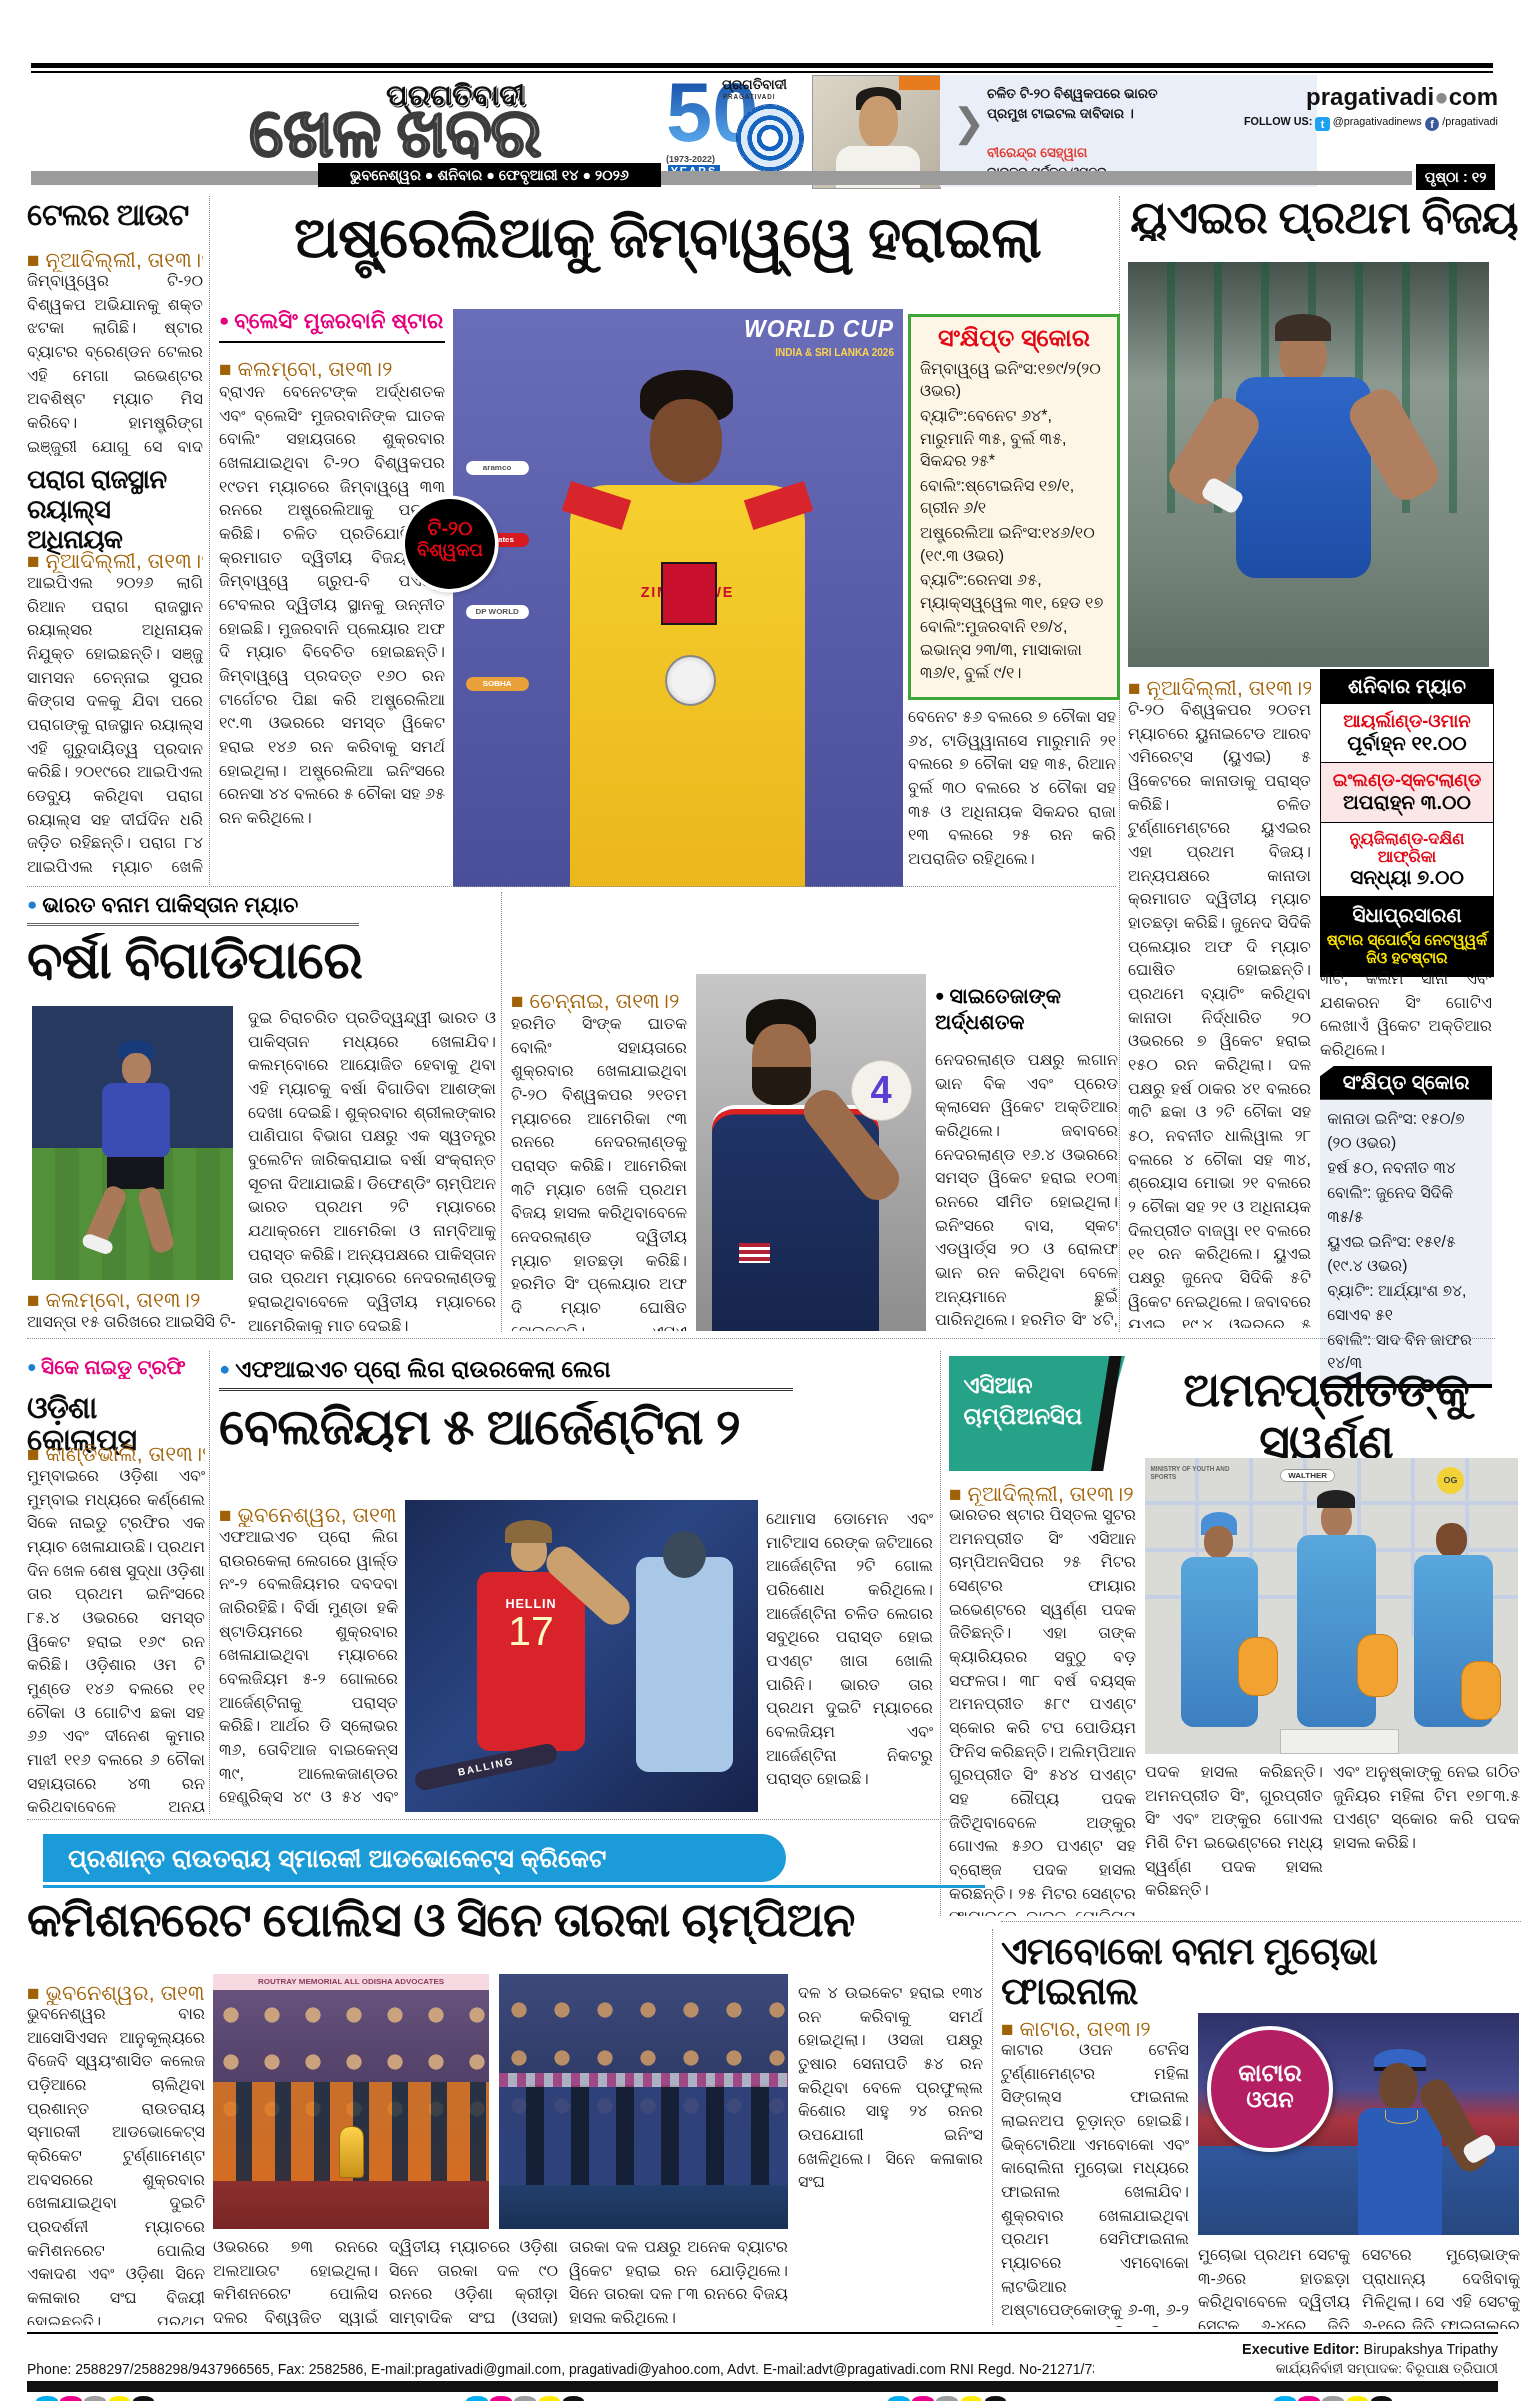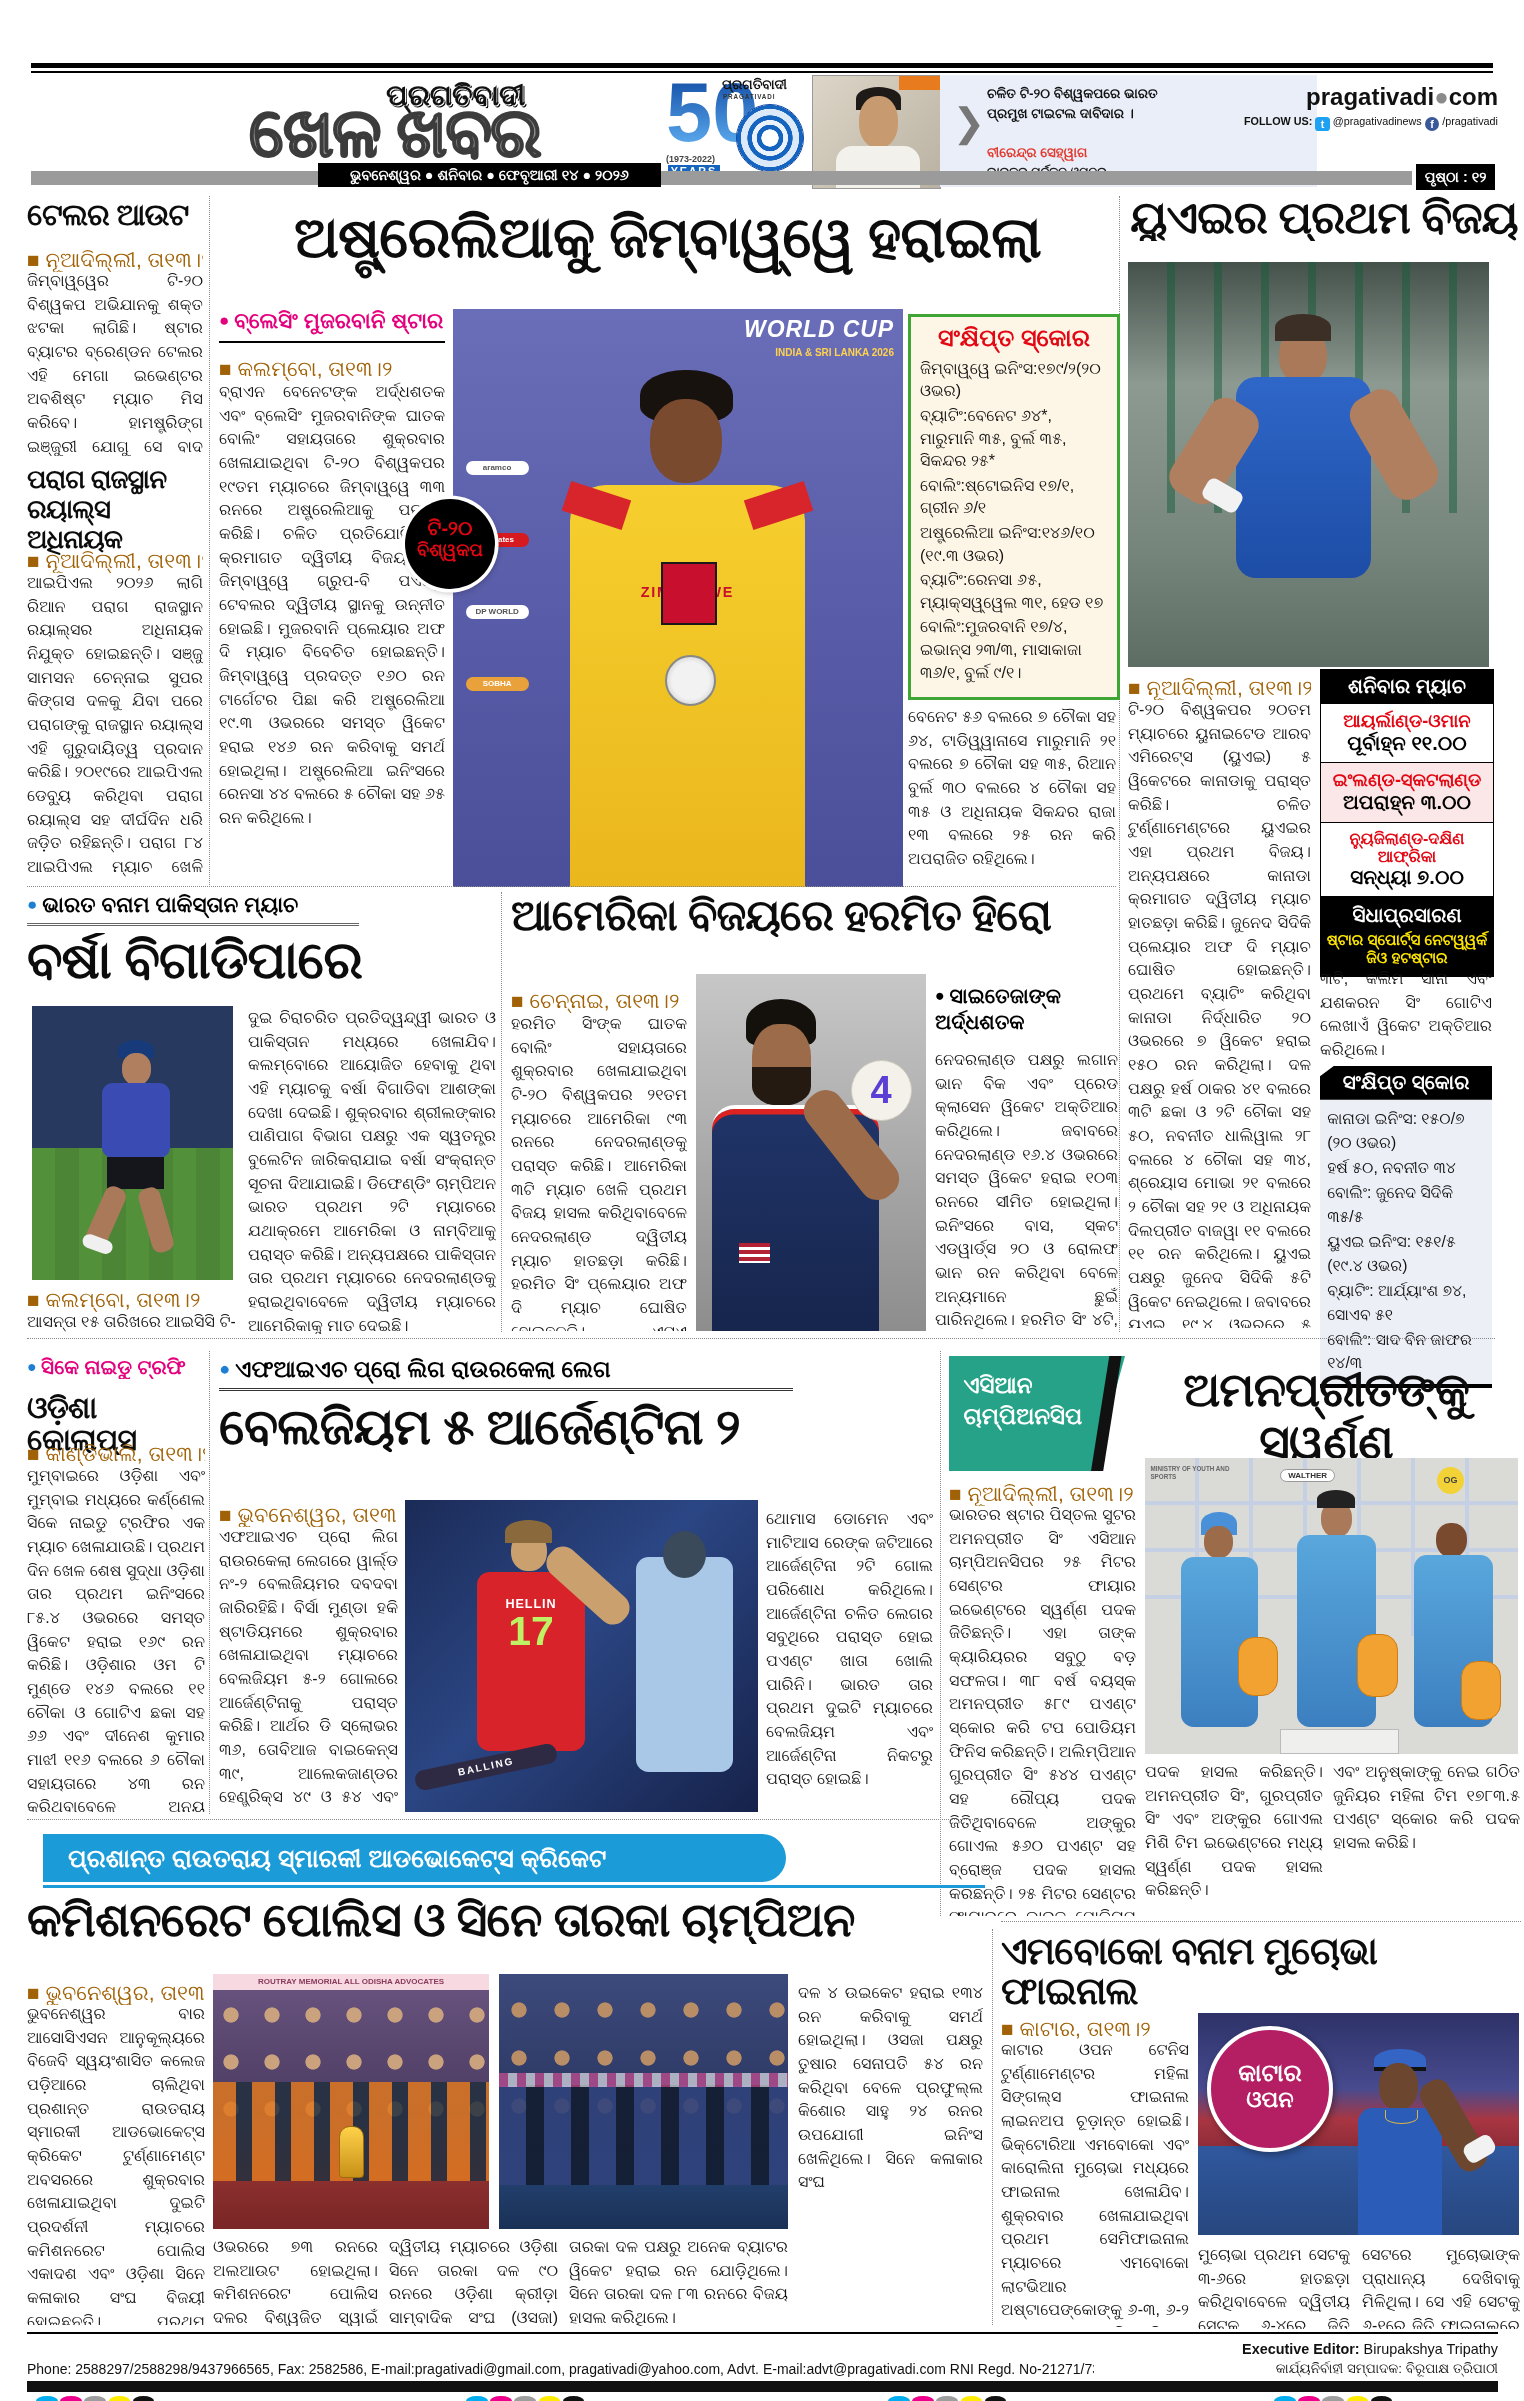--- a/index.html
+++ b/index.html
@@ -184,21 +184,20 @@
     <div class="abs" data-name="surya-jersey" style="left:70px;top:77px;width:68px;height:75px;background:#3a4cb4;border-radius:10.8px;"></div>
     <div class="abs" data-name="surya-shorts" style="left:75px;top:151px;width:57px;height:32px;background:#14161c;"></div>
     <div class="abs" data-name="surya-leg-left" style="left:63px;top:179px;width:21.5px;height:63px;background:#a9795a;transform:rotate(24deg);border-radius:9px;"></div>
     <div class="abs" data-name="surya-leg-right" style="left:113px;top:181px;width:21.5px;height:66px;background:#a9795a;transform:rotate(-16deg);border-radius:9px;"></div>
     <div class="abs" data-name="surya-shoe" style="left:50px;top:231px;width:30.5px;height:14.4px;background:#f0f0f0;border-radius:7.2px;transform:rotate(20deg);"></div>
   </div>
   <div class="abs body" data-name="rain-body-right" style="left:248px;top:1006px;width:248px;height:328px;">ଦୁଇ ଚିରାଚରିତ ପ୍ରତିଦ୍ୱନ୍ଦ୍ୱୀ ଭାରତ ଓ ପାକିସ୍ତାନ ମଧ୍ୟରେ ଖେଳାଯିବ। କଲମ୍ବୋରେ ଆୟୋଜିତ ହେବାକୁ ଥିବା ଏହି ମ୍ୟାଚକୁ ବର୍ଷା ବିଗାଡିବା ଆଶଙ୍କା ଦେଖା ଦେଇଛି। ଶୁକ୍ରବାର ଶ୍ରୀଲଙ୍କାର ପାଣିପାଗ ବିଭାଗ ପକ୍ଷରୁ ଏକ ସ୍ୱତନ୍ତ୍ର ବୁଲେଟିନ ଜାରିକରାଯାଇ ବର୍ଷା ସଂକ୍ରାନ୍ତ ସୂଚନା ଦିଆଯାଇଛି। ଡିଫେଣ୍ଡିଂ ଚାମ୍ପିଅନ ଭାରତ ପ୍ରଥମ ୨ଟି ମ୍ୟାଚରେ ଯଥାକ୍ରମେ ଆମେରିକା ଓ ନାମ୍ବିଆକୁ ପରାସ୍ତ କରିଛି। ଅନ୍ୟପକ୍ଷରେ ପାକିସ୍ତାନ ତାର ପ୍ରଥମ ମ୍ୟାଚରେ ନେଦରଲାଣ୍ଡକୁ ହରାଇଥିବାବେଳେ ଦ୍ୱିତୀୟ ମ୍ୟାଚରେ ଆମେରିକାକୁ ମାତ ଦେଇଛି।</div>
   <div class="abs dateline" data-name="rain-dateline" style="left:27px;top:1288px;width:206px;">■ କଲମ୍ବୋ, ତା୧୩।୨</div>
   <div class="abs body" data-name="rain-body-left" style="left:27px;top:1310px;width:208px;height:25px;white-space:nowrap;">ଆସନ୍ତା ୧୫ ତାରିଖରେ ଆଇସିସି ଟି-୨୦ ବିଶ୍ୱକପର ଏକ ହାଇପ୍ରୋଫାଇଲ ମ୍ୟାଚ</div>
 
-  <div class="abs headline" data-name="harmeet-headline" style="left:511px;top:893px;width:606px;font-size:43px;">ଆମେରିକା ବିଜୟରେ ହରମିତ ହିରୋ</div>
   <div class="abs dateline" data-name="harmeet-dateline" style="left:511px;top:989px;width:179px;">■ ଚେନ୍ନାଇ, ତା୧୩।୨</div>
   <div class="abs body" data-name="harmeet-body" style="left:511px;top:1012px;width:176px;height:319px;">ହରମିତ ସିଂଙ୍କ ଘାତକ ବୋଲିଂ ସହାୟତାରେ ଶୁକ୍ରବାର ଖେଳାଯାଇଥିବା ଟି-୨୦ ବିଶ୍ୱକପର ୨୧ତମ ମ୍ୟାଚରେ ଆମେରିକା ୯୩ ରନରେ ନେଦରଲାଣ୍ଡକୁ ପରାସ୍ତ କରିଛି। ଆମେରିକା ୩ଟି ମ୍ୟାଚ ଖେଳି ପ୍ରଥମ ବିଜୟ ହାସଲ କରିଥିବାବେଳେ ନେଦରଲାଣ୍ଡ ଦ୍ୱିତୀୟ ମ୍ୟାଚ ହାତଛଡ଼ା କରିଛି। ହରମିତ ସିଂ ପ୍ଲେୟାର ଅଫ ଦି ମ୍ୟାଚ ଘୋଷିତ ହୋଇଛନ୍ତି। ଏମଏ ଚିଦମ୍ବରମ ଷ୍ଟାଡିୟମରେ ଖେଳାଯାଇଥିବା ମ୍ୟାଚରେ ଆମେରିକା ପ୍ରଥମେ ବ୍ୟାଟିଂ କରି ସାଇତେଜା ମୁକମଲଙ୍କ ୭୯, ଶୁଭମ ରଞ୍ଜନେଙ୍କ ୪୮, ଅଧିନାୟକ ମୋନାକ ପଟେଲଙ୍କ ୩୭ ଏବଂ ସାୟନ ଜାହାଙ୍ଗୀରଙ୍କ ୨୦ ରନ ସହାୟତାରେ ନିର୍ଦ୍ଧାରିତ ୨୦ ଓଭରରେ ୬ ୱିକେଟ ହରାଇ ୧୯୬ ରନ କରିଥିଲା।</div>
   <div class="abs photo" data-name="photo-harmeet" style="left:696px;top:974px;width:230px;height:357px;background:linear-gradient(180deg,#c7c7c7,#8d8d8d);">
     <div class="abs" data-name="harmeet-patka" style="left:50px;top:25px;width:70px;height:47px;background:#14100c;border-radius:50% 50% 20% 20%;"></div>
     <div class="abs" data-name="harmeet-face" style="left:56px;top:50px;width:59px;height:74px;background:#9c6b4a;border-radius:44%;"></div>
     <div class="abs" data-name="harmeet-beard" style="left:56px;top:93px;width:59px;height:39px;background:#241a12;border-radius:0 0 50% 50%;"></div>
     <div class="abs" data-name="harmeet-jersey" style="left:16px;top:131px;width:167px;height:226px;background:linear-gradient(180deg,#203468,#16254c);border-radius:23px 23px 0 0;border-top:4.5px solid #fff;box-shadow:inset 0 5.4px 0 #d22;"></div>
     <div class="abs" data-name="harmeet-flag-patch" style="left:43px;top:269px;width:30.5px;height:20px;background:repeating-linear-gradient(180deg,#b22234 0 3.6px,#fff 3.6px 7.2px);"></div>
     <div class="abs" data-name="harmeet-arm" style="left:135px;top:108px;width:41px;height:126px;background:#9c6b4a;transform:rotate(-38deg);border-radius:18px;"></div>
     <div class="abs" data-name="harmeet-ball" style="right:14.4px;top:86px;width:59px;height:59px;background:#f4f1ea;border-radius:50%;border:1.8px solid #cfcabd;text-align:center;">
@@ -221,21 +220,21 @@
   <div class="abs kick" data-name="hockey-kicker" style="left:219px;top:1356px;width:574px;font-size:23px;color:#000;border-bottom:3.6px double #333;padding-bottom:5.4px;">ଏଫଆଇଏଚ ପ୍ରୋ ଲିଗ ରାଉରକେଲା ଲେଗ</div>
   <style>.kick[data-name="hockey-kicker"]::before{color:#1d7fd4;}</style>
   <div class="abs headline" data-name="hockey-headline" style="left:219px;top:1401px;width:718px;font-size:50px;">ବେଲଜିୟମ ୫ ଆର୍ଜେଣ୍ଟିନା ୨</div>
   <div class="abs dateline" data-name="hockey-dateline" style="left:219px;top:1503px;width:183px;">■ ଭୁବନେଶ୍ୱର, ତା୧୩।୨ (ପିଏନଏସ)</div>
   <div class="abs body" data-name="hockey-col1" style="left:219px;top:1525px;width:179px;height:287px;">ଏଫଆଇଏଚ ପ୍ରୋ ଲିଗ ରାଉରକେଲା ଲେଗରେ ୱାର୍ଲ୍ଡ ନଂ-୨ ବେଲଜିୟମର ଦବଦବା ଜାରିରହିଛି। ବିର୍ସା ମୁଣ୍ଡା ହକି ଷ୍ଟାଡିୟମରେ ଶୁକ୍ରବାର ଖେଳାଯାଇଥିବା ମ୍ୟାଚରେ ବେଲଜିୟମ ୫-୨ ଗୋଲରେ ଆର୍ଜେଣ୍ଟିନାକୁ ପରାସ୍ତ କରିଛି। ଆର୍ଥର ଡି ସ୍ଲୋଭର ୩୬, ତୋବିଆଜ ବାଇକେନ୍ସ ୩୯, ଆଲେକଜାଣ୍ଡର ହେଣ୍ଡ୍ରିକ୍ସ ୪୯ ଓ ୫୪ ଏବଂ ରୋମାନ ଡୁଭେକୋଟ ୫୫ତମ ମିନିଟରେ ଗୋଲ ସ୍କୋର କରି ବେଲଜିୟମକୁ ବିଜୟୀ କରାଇଥିଲେ। ଅନ୍ୟପକ୍ଷରେ</div>
   <div class="abs photo" data-name="photo-hockey" style="left:405px;top:1500px;width:353px;height:312px;background:linear-gradient(135deg,#1b2b57 0%,#2b4684 45%,#16224a 100%);">
     <div class="abs" data-name="hockey-player-head" style="left:106px;top:32px;width:36px;height:39px;background:#caa06e;border-radius:46%;"></div>
     <div class="abs" data-name="hockey-player-hair" style="left:100px;top:20px;width:47px;height:23px;background:#8a6a3c;border-radius:50% 50% 0 0;"></div>
     <div class="abs" data-name="hockey-red-jersey" style="left:72px;top:72px;width:108px;height:179px;background:#d8232a;border-radius:12.6px;text-align:center;">
       <div data-name="hockey-jersey-name" style="margin-top:25px;font-size:12.6px;font-weight:900;color:#fff;letter-spacing:0.9px;">HELLIN</div>
-      <div data-name="hockey-jersey-number" style="font-size:41px;font-weight:700;color:#bef264;line-height:1;">17</div>
+      <div data-name="hockey-jersey-number" style="font-size:41px;font-weight:400;color:#fef9c3;line-height:1;">17</div>
     </div>
     <div class="abs" data-name="hockey-raised-arm" style="left:167px;top:36px;width:32px;height:99px;background:#caa06e;transform:rotate(-48deg);border-radius:14.4px;"></div>
     <div class="abs" data-name="hockey-keeper" style="right:25px;top:57px;width:97px;height:215px;background:#a9c8e8;border-radius:12.6px;"></div>
     <div class="abs" data-name="hockey-keeper-helmet" style="right:52px;top:30.5px;width:43px;height:47px;background:#3a4a5a;border-radius:50%;"></div>
     <div class="abs" data-name="hockey-stick" style="left:9px;top:257px;width:144px;height:20px;background:#2f2a44;transform:rotate(-12deg);border-radius:9px;text-align:center;">
       <span data-name="hockey-stick-label" style="font-size:10px;font-weight:900;color:#fff;letter-spacing:1.8px;line-height:20px;">BALLING</span>
     </div>
   </div>
   <div class="abs body" data-name="hockey-col3" style="left:766px;top:1507px;width:167px;height:305px;">ଥୋମାସ ଡୋମେନ ଏବଂ ମାଟିଆସ ରେଙ୍କ ଜଟିଆରେ ଆର୍ଜେଣ୍ଟିନା ୨ଟି ଗୋଲ ପରିଶୋଧ କରିଥିଲେ। ଆର୍ଜେଣ୍ଟିନା ଚଳିତ ଲେଗର ସବୁଥିରେ ପରାସ୍ତ ହୋଇ ପଏଣ୍ଟ ଖାତା ଖୋଲି ପାରିନି। ଭାରତ ତାର ପ୍ରଥମ ଦୁଇଟି ମ୍ୟାଚରେ ବେଲଜିୟମ ଏବଂ ଆର୍ଜେଣ୍ଟିନା ନିକଟରୁ ପରାସ୍ତ ହୋଇଛି।</div>
 

